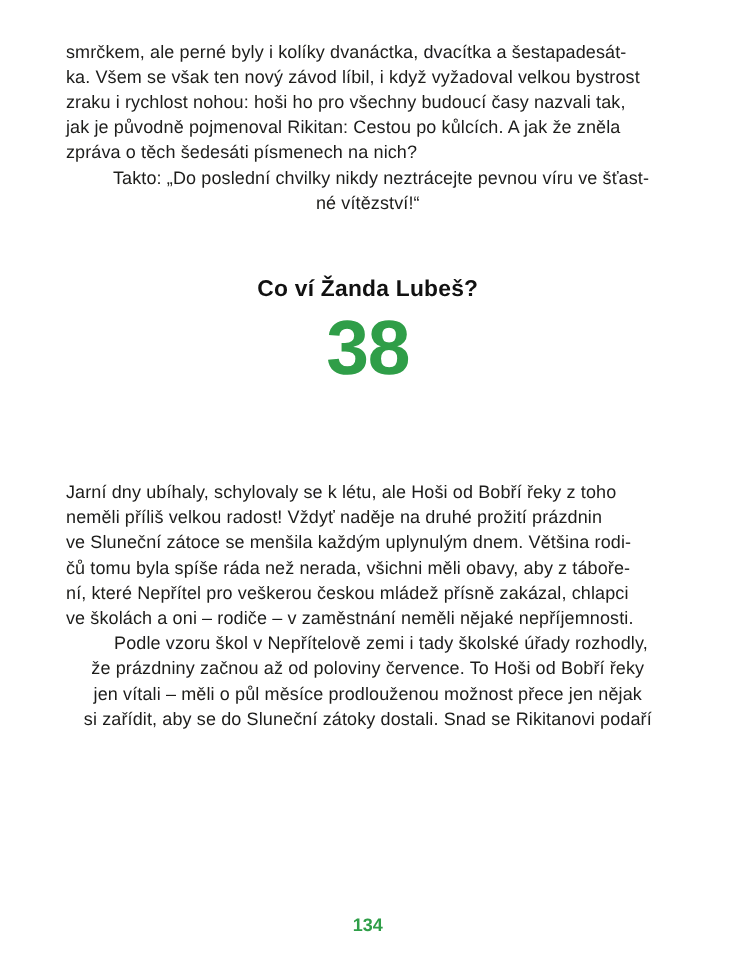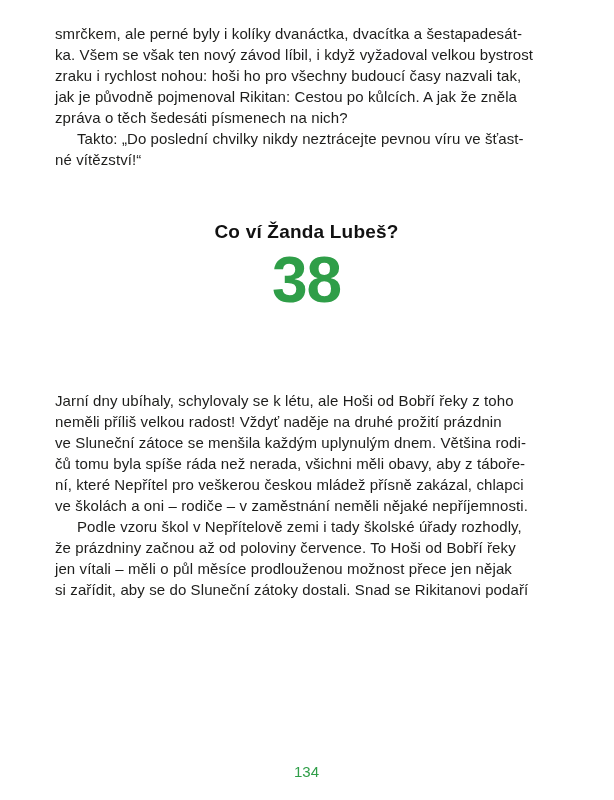--- a/index.html
+++ b/index.html
@@ -5,36 +5,36 @@
   * { margin: 0; padding: 0; box-sizing: border-box; }
   html, body {
     width: 614px;
     height: 800px;
     background: #ffffff;
     overflow: hidden;
   }
   .page {
     width: 614px;
     height: 800px;
-    padding: 23px 56px 0 55px;
+    padding: 33px 56px 0 55px;
     font-family: "Liberation Sans", "DejaVu Sans", sans-serif;
     color: #1d1d1b;
     display: flex;
     flex-direction: column;
     background: #ffffff;
   }
   .text-block { width: 100%; }
   .para {
     font-size: 15px;
     line-height: 21px;
     white-space: pre-line;      
     text-align: left;
     letter-spacing: 0.1px;
   }
-  .para.indent { text-indent: 22px; }
+  .para.indent { text-indent: 22px; text-align: center; }
   .chapter-title {
     text-align: center;
     font-size: 19px;
     line-height: 32px;
     font-weight: 700;
     letter-spacing: 0.2px;
     color: #111111;
     margin-top: 46px;
   }
   .chapter-number {
@@ -44,21 +44,21 @@
     font-weight: 700;
     color: var(--accent, #2f9e48);
     letter-spacing: -1px;
   }
   .body-block { margin-top: 78px; }
   .page-number {
     margin-top: auto;
     margin-bottom: 20px;
     text-align: center;
     font-size: 15px;
-    font-weight: 400;
+    font-weight: 700;
     color: var(--accent, #2f9e48);
   }
 </style>
 </head>
 <body>
 
 <div class="page">
 
   <section class="text-block">
     <p class="para">smrčkem, ale perné byly i kolíky dvanáctka, dvacítka a šestapadesát-

